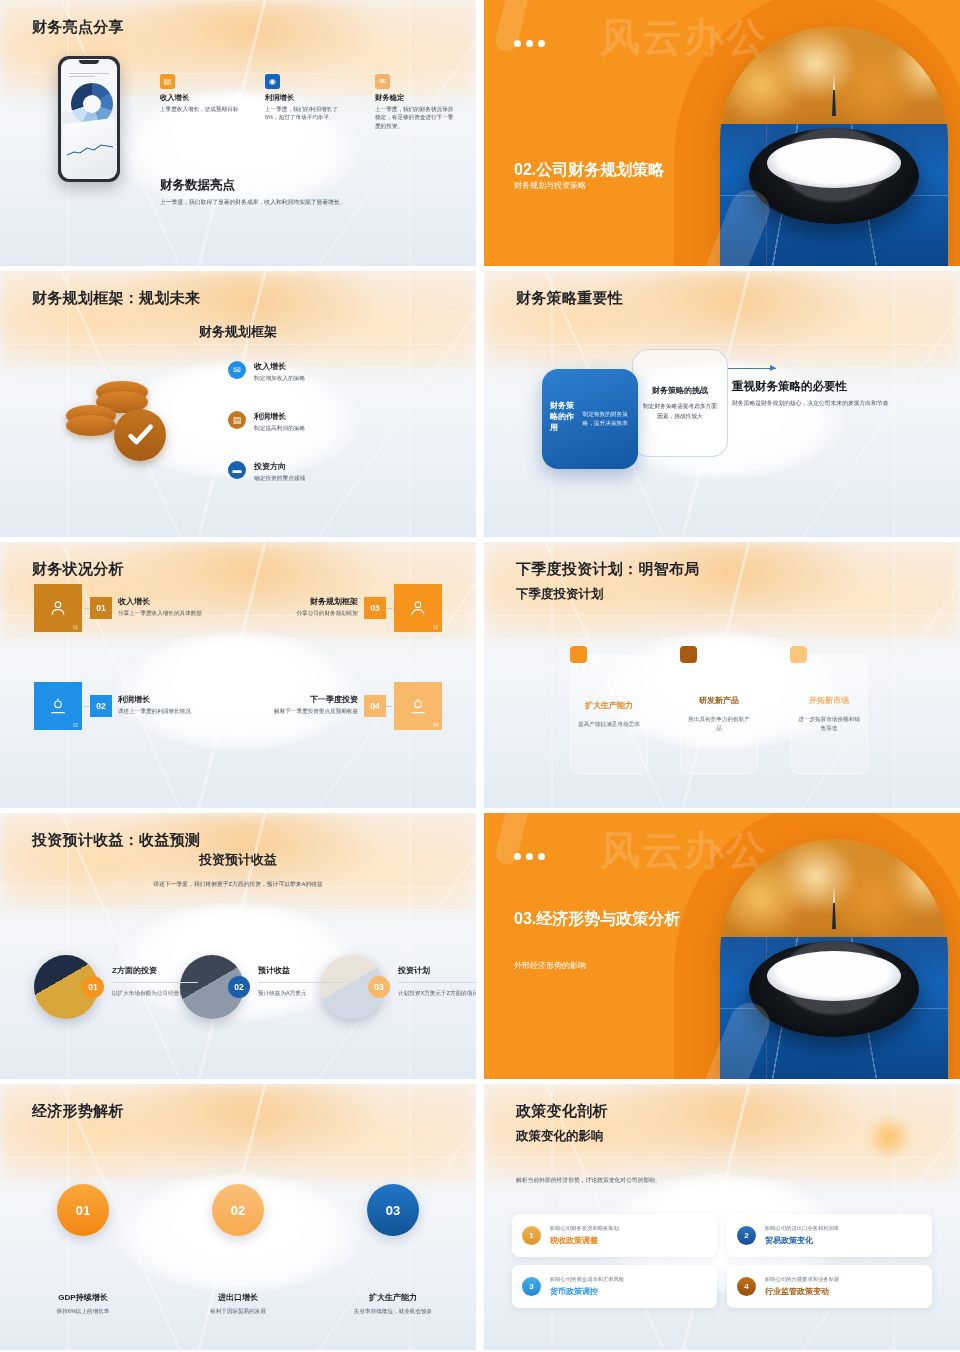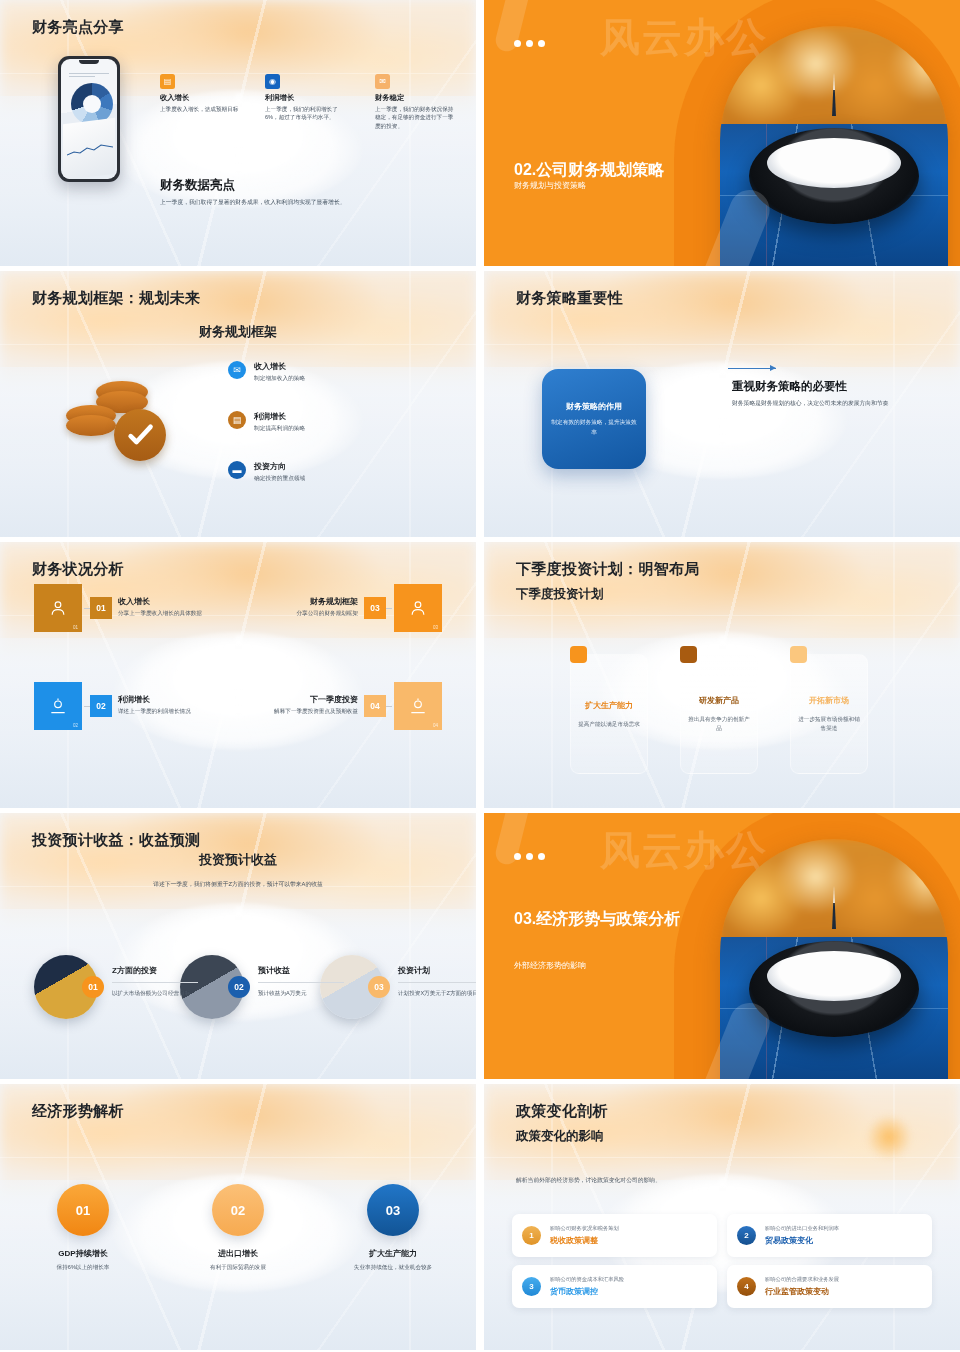--- a/index.html
+++ b/index.html
@@ -113,23 +113,23 @@
   .coin { position:absolute; border-radius:50%; background:linear-gradient(180deg,#d9832a,#b5651a); box-shadow:0 3px 7px rgba(100,60,10,.32); }
   .check-c { position:absolute; left:52px; top:34px; width:52px; height:52px; border-radius:50%; background:linear-gradient(180deg,#c2761f,#a65c14);
              display:flex; align-items:center; justify-content:center; box-shadow:0 4px 10px rgba(100,60,10,.35); }
   .check-c svg { width:28px; height:28px; }
   .fw-item { position:absolute; z-index:5; display:flex; gap:8px; align-items:flex-start; }
   .fw-ico { width:18px; height:18px; border-radius:50%; display:flex; align-items:center; justify-content:center; color:#fff; font-size:9px; flex:none; }
   .fw-t { font-size:8px; font-weight:bold; color:#1b1f24; }
   .fw-d { font-size:5.7px; color:#4a5663; margin-top:2.5px; }
 
   
-  .card-blue { position:absolute; left:58px; top:98px; width:104px; height:100px; border-radius:16px; z-index:5;
+  .card-blue { position:absolute; left:58px; top:98px; width:96px; height:100px; border-radius:16px; z-index:5;
     background:linear-gradient(160deg,#2f7fd0,#1257a2); box-shadow:0 7px 18px rgba(20,70,140,.3);
-    display:flex; flex-direction:column; align-items:center; justify-content:center; padding:0 8px; }
+    display:flex; flex-direction:row; align-items:center; justify-content:center; padding:0 8px; }
   .card-blue h4 { font-size:8px; color:#fff; font-weight:bold; margin-bottom:6px; }
   .card-blue p { font-size:5.7px; color:#e2eefb; text-align:center; line-height:1.6; }
   .card-ghost { position:absolute; left:148px; top:78px; width:96px; height:108px; border-radius:16px; z-index:4;
     background:rgba(255,255,255,.5); border:1px solid rgba(190,212,236,.85);
     display:flex; flex-direction:column; align-items:center; justify-content:center; padding:0 8px; }
   .card-ghost h4 { font-size:8px; color:#1b2430; font-weight:bold; margin-bottom:6px; }
   .card-ghost p { font-size:5.7px; color:#3f4b59; text-align:center; line-height:1.6; }
   .arrow-l { position:absolute; left:244px; top:97px; width:48px; height:1px; background:#3b7cc2; z-index:5; }
   .arrow-l::after { content:""; position:absolute; right:0; top:-3px; border-left:6px solid #3b7cc2; border-top:3.5px solid transparent; border-bottom:3.5px solid transparent; }
   .str-right { position:absolute; left:248px; top:108px; width:160px; z-index:5; }
@@ -158,21 +158,21 @@
   .circ { position:absolute; z-index:4; width:64px; height:64px; border-radius:50%; overflow:hidden; box-shadow:0 4px 12px rgba(30,50,80,.25); }
   .badge { position:absolute; z-index:6; width:22px; height:22px; border-radius:50%; color:#fff; font-size:8.5px; font-weight:bold; display:flex; align-items:center; justify-content:center; }
   .rtx { position:absolute; z-index:5; width:86px; }
   .rtx h5 { font-size:8px; font-weight:bold; color:#1b1f24; }
   .rtx .ln { height:1px; background:#d4d9df; margin:6px 0 6px; }
   .rtx p { font-size:5.6px; color:#4b5764; line-height:1.6; }
   .r-lead { position:absolute; z-index:5; left:50%; transform:translateX(-50%); top:66px; width:210px; text-align:center; font-size:5.8px; color:#46525f; line-height:1.8; }
 
   
   .ball { position:absolute; z-index:5; width:52px; height:52px; border-radius:50%; color:#fff; font-size:13px; font-weight:bold; display:flex; align-items:center; justify-content:center; box-shadow:0 4px 12px rgba(40,60,90,.2); }
-  .etx { position:absolute; z-index:5; width:130px; text-align:center; }
+  .etx { position:absolute; z-index:5; width:130px; text-align:center;margin-top:44px; }
   .etx h5 { font-size:8px; font-weight:bold; color:#1b1f24; }
   .etx p { font-size:5.6px; color:#4b5764; margin-top:5px; }
 
   
   .p-lead { position:absolute; z-index:5; left:32px; top:92px; font-size:5.8px; color:#46525f; }
   .p-sun { position:absolute; right:48px; top:30px; width:46px; height:46px; border-radius:50%; background:radial-gradient(circle,#fbbe63,rgba(251,190,99,0) 70%); z-index:2; filter:blur(3px); }
   .pgrid { position:absolute; z-index:5; left:28px; top:130px; width:420px; display:grid; grid-template-columns:1fr 1fr; gap:8px 10px; }
   .pcell { background:#fff; border-radius:7px; height:43px; display:flex; align-items:center; padding:0 10px; gap:9px; box-shadow:0 2px 7px rgba(60,80,110,.1); }
   .pnum { width:19px; height:19px; border-radius:50%; color:#fff; font-size:8px; font-weight:bold; display:flex; align-items:center; justify-content:center; flex:none; }
   .pcell .d { font-size:5.3px; color:#6a7583; }
@@ -298,20 +298,24 @@
   <div class="slide">
     <div class="bg">
       <div class="bg-top"></div>
         <div class="bg-bot"></div>
         <div class="compass"></div>
         <div class="grid-lines"></div>
         <div class="bg-veil"></div>
     </div>
     <div class="title h-main">财务策略重要性</div>
 
+    <div class="card-ghost">
+      <h4>财务策略的挑战</h4>
+      <p>制定财务策略需要考虑多方面因素，挑战性较大</p>
+    </div>
     <div class="card-blue">
       <h4>财务策略的作用</h4>
       <p>制定有效的财务策略，提升决策效率</p>
     </div>
     <div class="arrow-l"></div>
     <div class="str-right">
       <h4>重视财务策略的必要性</h4>
       <p>财务策略是财务规划的核心，决定公司未来的发展方向和节奏</p>
     </div>
   </div>

